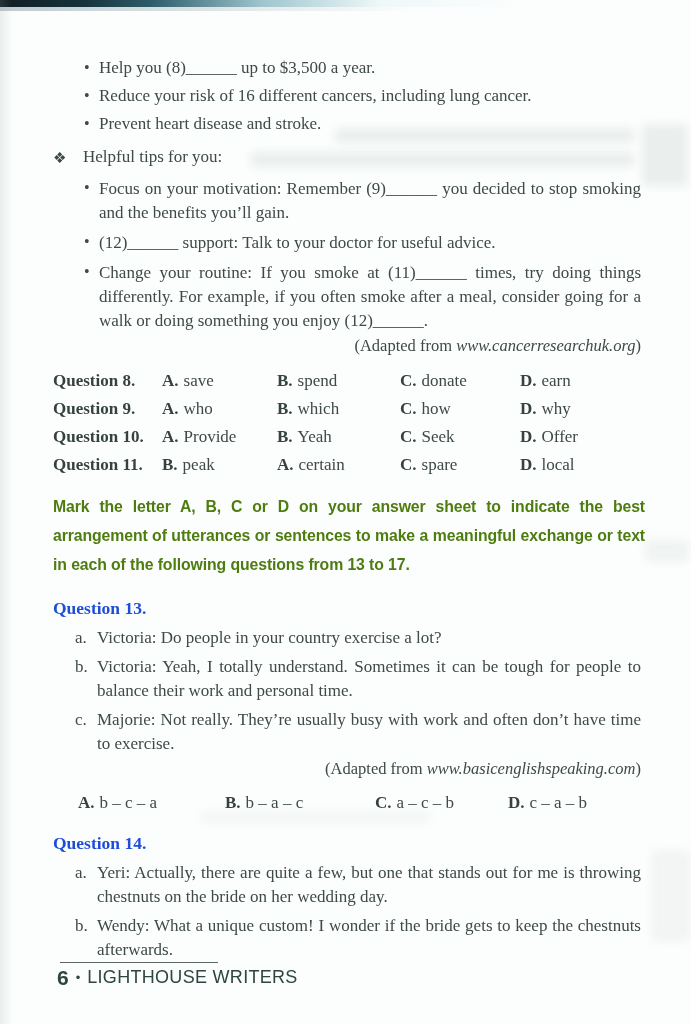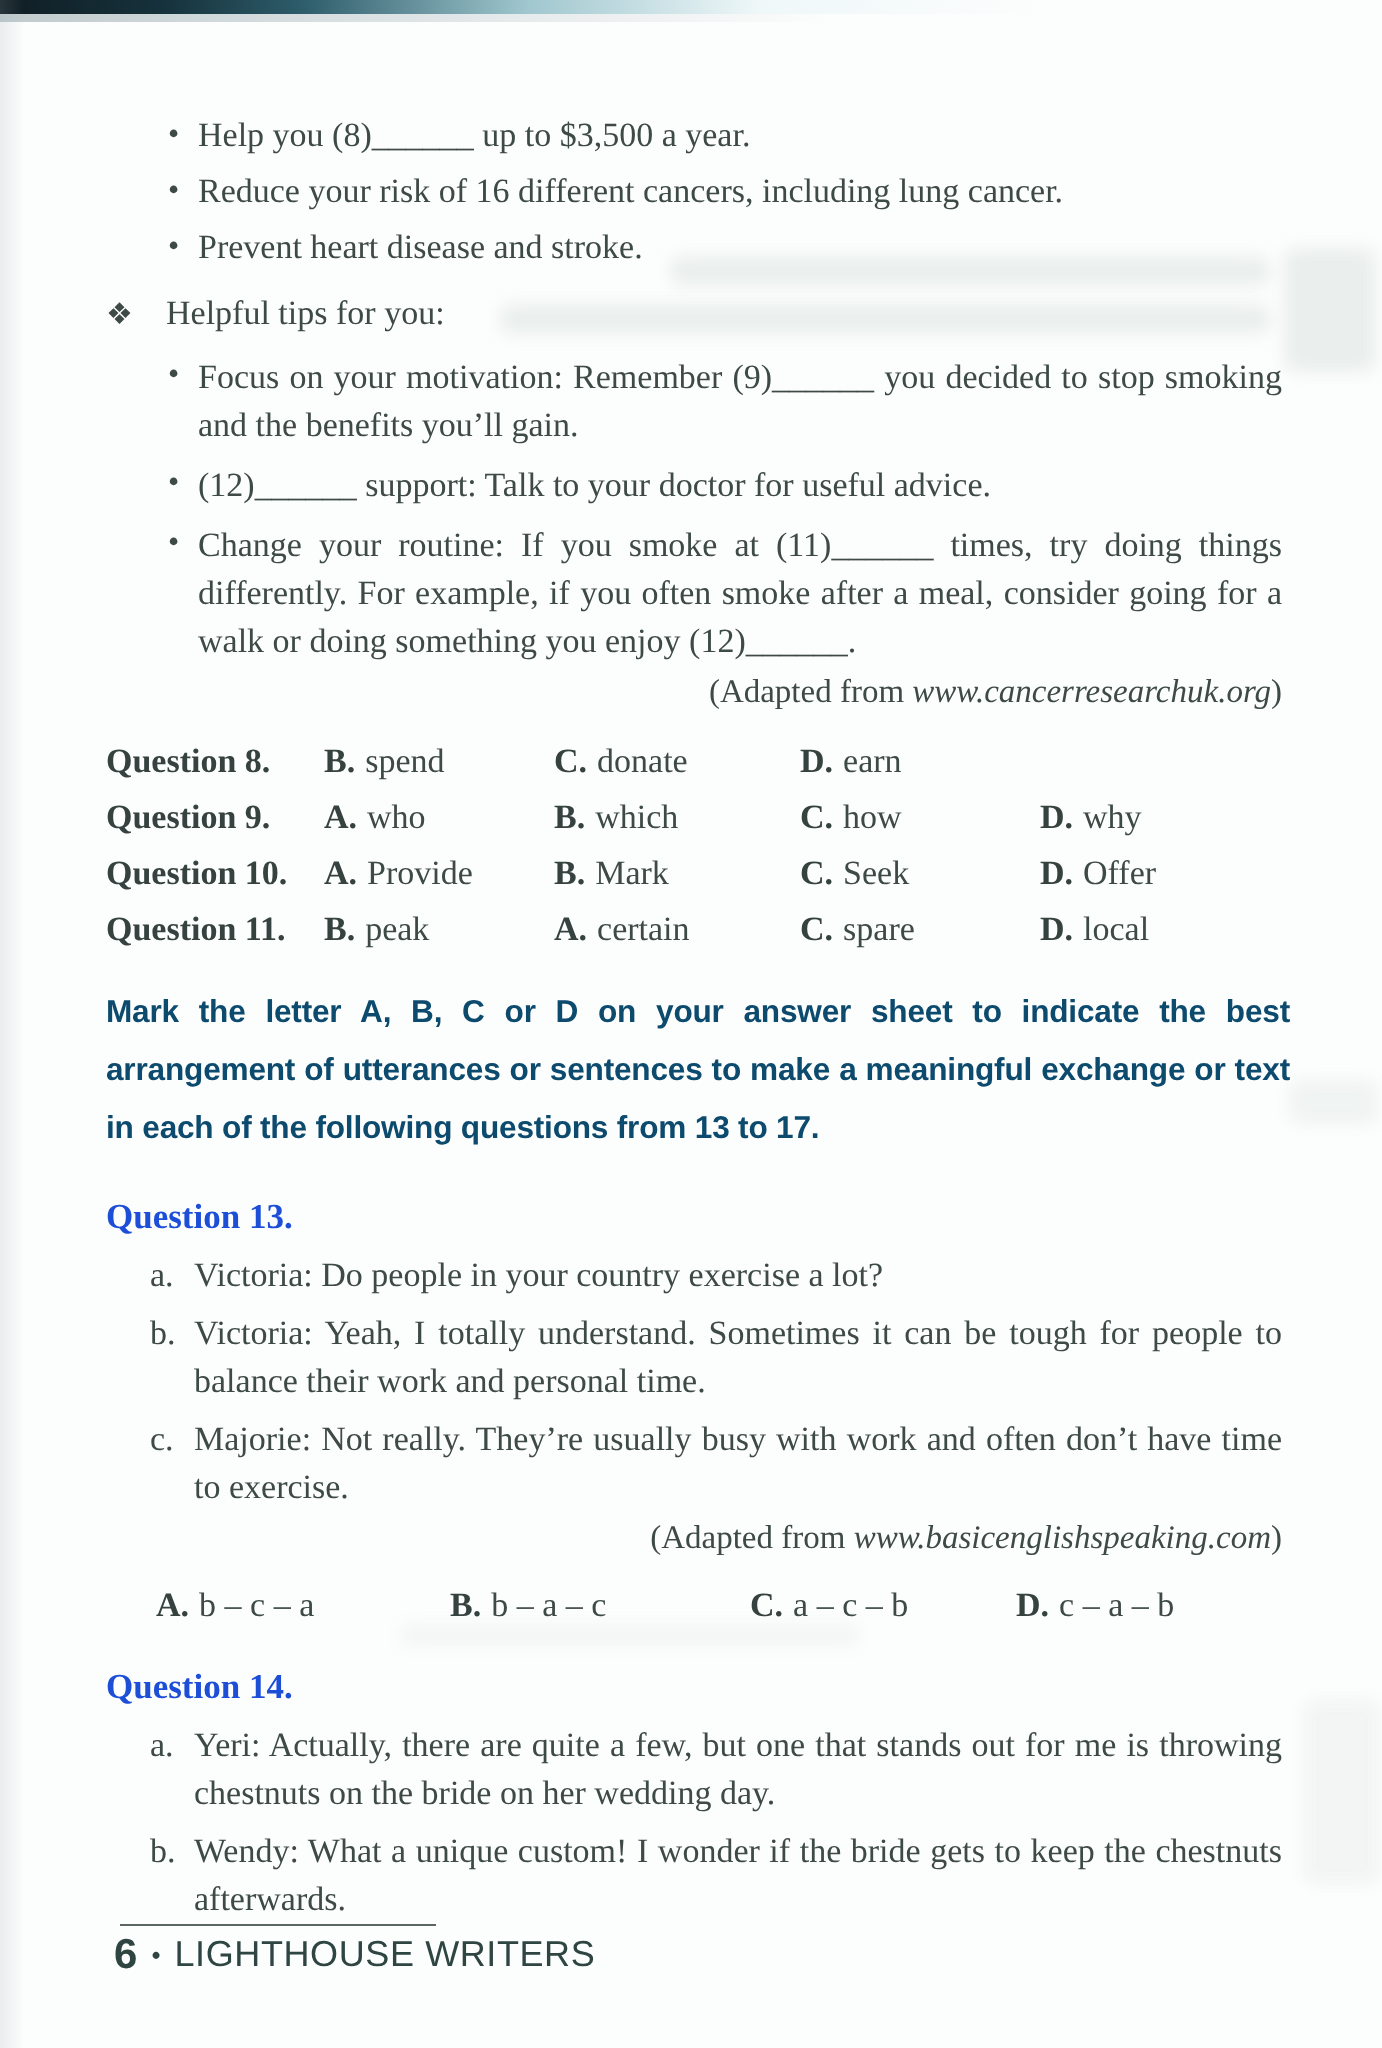--- a/index.html
+++ b/index.html
@@ -48,21 +48,21 @@
   .source-line i{font-style:italic;}
 
   .qgrid{margin-top:9px;}
   .qrow{display:grid;grid-template-columns:109px 115px 123px 120px 1fr;line-height:28px;}
   .qlabel{font-weight:bold;color:#36423f;}
   .opt .letter{font-weight:bold;color:#36423f;margin-right:5px;}
 
   .instruction{
     font-family:"Liberation Sans", sans-serif;
     font-weight:bold;font-size:15.8px;line-height:29px;
-    color:#0c4a6e;letter-spacing:-0.1px;
+    color:#4d7c0f;letter-spacing:-0.1px;
     margin-top:13px;width:592px;text-align:justify;
   }
   .q-heading{font-weight:bold;font-size:17.5px;line-height:26px;color:#1d4ed8;margin-top:14px;}
 
   .utts{margin-top:4px;}
   .utts li{position:relative;padding-left:44px;line-height:24px;margin-top:5px;text-align:justify;}
   .ulet{position:absolute;left:22px;top:0;}
 
   .optrow{display:grid;grid-template-columns:147px 150px 133px 1fr;margin-left:25px;margin-top:9px;line-height:26px;}
 
@@ -127,35 +127,36 @@
       </li>
     </ul>
 
     <div class="source-line">
       <span>(Adapted from </span><i>www.cancerresearchuk.org</i><span>)</span>
     </div>
 
     <div class="qgrid">
       <div class="qrow">
         <span class="qlabel">Question 8.</span>
+        <span class="opt"><span class="letter">A.</span><span>save</span></span>
         <span class="opt"><span class="letter">B.</span><span>spend</span></span>
         <span class="opt"><span class="letter">C.</span><span>donate</span></span>
         <span class="opt"><span class="letter">D.</span><span>earn</span></span>
       </div>
       <div class="qrow">
         <span class="qlabel">Question 9.</span>
         <span class="opt"><span class="letter">A.</span><span>who</span></span>
         <span class="opt"><span class="letter">B.</span><span>which</span></span>
         <span class="opt"><span class="letter">C.</span><span>how</span></span>
         <span class="opt"><span class="letter">D.</span><span>why</span></span>
       </div>
       <div class="qrow">
         <span class="qlabel">Question 10.</span>
         <span class="opt"><span class="letter">A.</span><span>Provide</span></span>
-        <span class="opt"><span class="letter">B.</span><span>Mark</span></span>
+        <span class="opt"><span class="letter">B.</span><span>Yeah</span></span>
         <span class="opt"><span class="letter">C.</span><span>Seek</span></span>
         <span class="opt"><span class="letter">D.</span><span>Offer</span></span>
       </div>
       <div class="qrow">
         <span class="qlabel">Question 11.</span>
         <span class="opt"><span class="letter">B.</span><span>peak</span></span>
         <span class="opt"><span class="letter">A.</span><span>certain</span></span>
         <span class="opt"><span class="letter">C.</span><span>spare</span></span>
         <span class="opt"><span class="letter">D.</span><span>local</span></span>
       </div>

